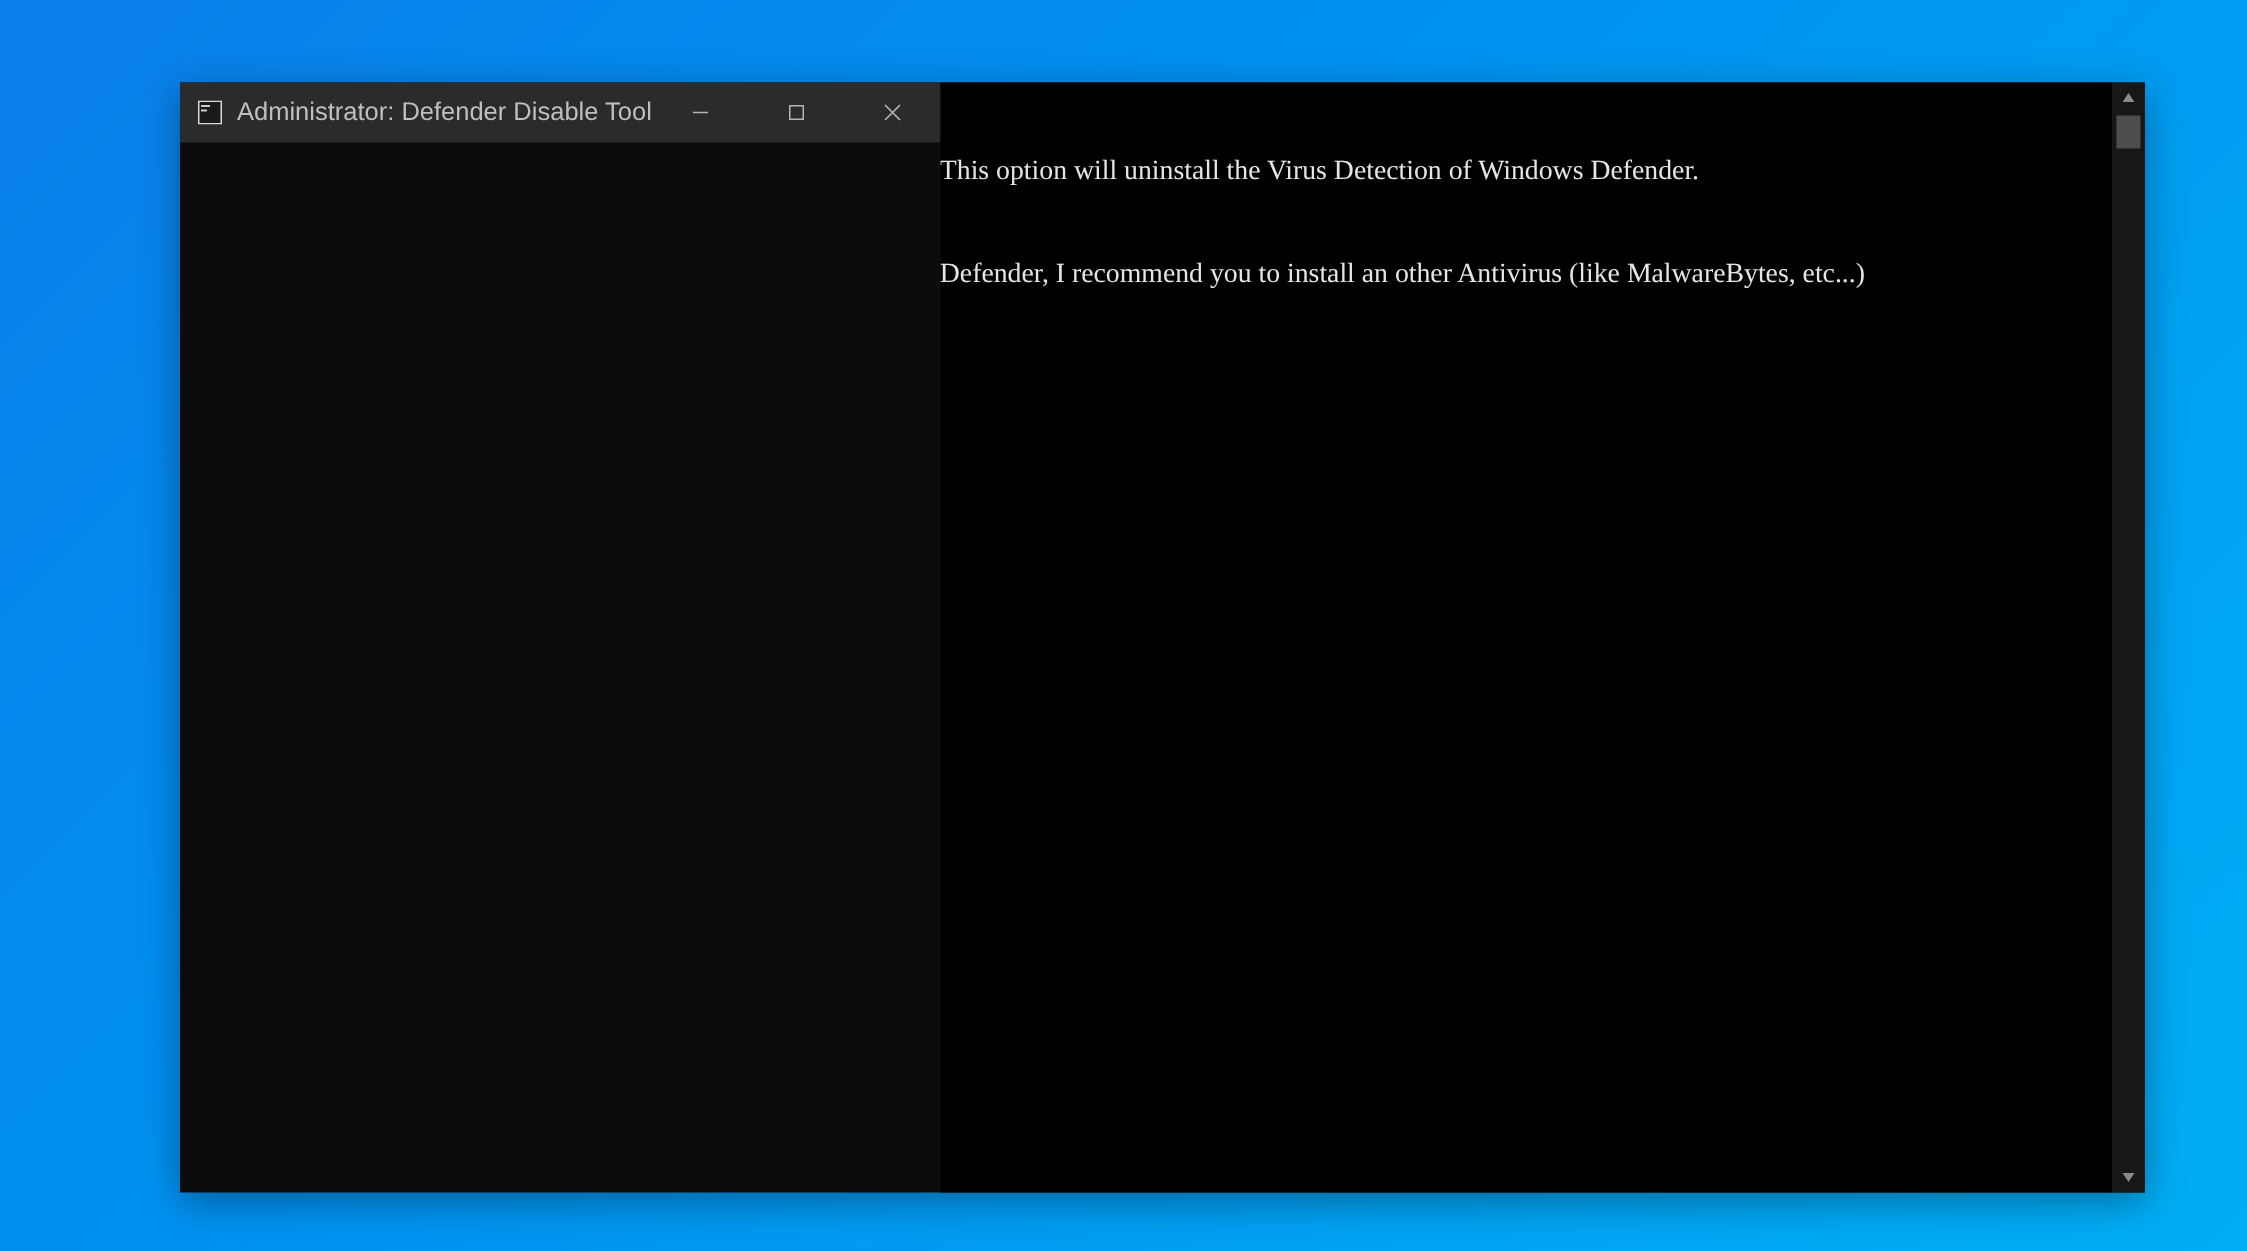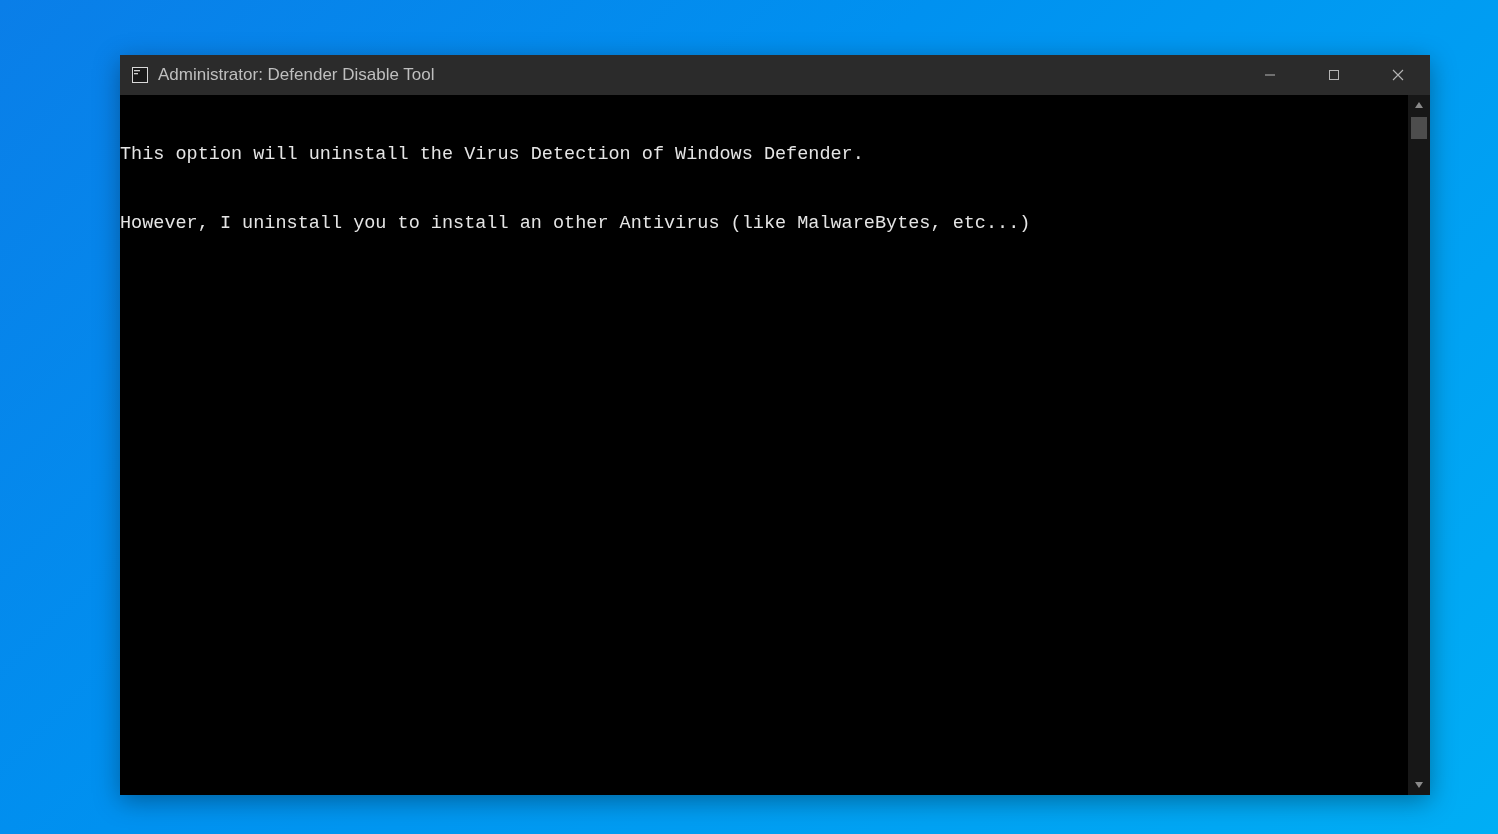--- a/index.html
+++ b/index.html
@@ -12,21 +12,21 @@
     position: relative;
   }
   .window {
     position: absolute;
     left: 120px;
     top: 55px;
     width: 1310px;
     height: 740px;
     background: #0c0c0c;
     display: flex;
-    flex-direction: column;
+    flex-direction: row;
     box-shadow: 0 6px 24px rgba(0,0,0,0.35);
   }
   .titlebar {
     height: 40px;
     background: #2b2b2b;
     display: flex;
     align-items: center;
     color: #bfbfbf;
     font-size: 17px;
     user-select: none;
@@ -52,21 +52,21 @@
   .win-btn svg { display: block; }
   .client {
     flex: 1 1 auto;
     display: flex;
     min-height: 0;
   }
   .console {
     flex: 1 1 auto;
     background: #000;
     padding: 2px 0 0 0;
-    font-family: Liberation Mono, monospace;
+    font-family: Liberation Serif, serif;
     font-size: 18.5px;
     line-height: 23px;
     color: #e5e5e5;
     white-space: pre;
     overflow: hidden;
   }
   .console .line { padding: 0 0 0 0; }
   .scrollbar {
     width: 22px;
     background: #171717;
@@ -126,21 +126,21 @@
         <svg width="12" height="12" viewBox="0 0 12 12" aria-hidden="true">
             <path d="M1 1 L11 11 M11 1 L1 11" stroke="currentColor" stroke-width="1.1"></path>
           </svg>
       </div>
     </div>
   </div>
 
   <div class="client">
     <div class="console">
       <div class="line">This option will uninstall the Virus Detection of Windows Defender.</div>
-      <div class="line">However, I uninstall you to install an other Antivirus (like MalwareBytes, etc...)</div>
+      <div class="line">Defender, I recommend you to install an other Antivirus (like MalwareBytes, etc...)</div>
     </div>
     <div class="scrollbar">
       <div class="scroll-arrow">
         <svg width="10" height="10" viewBox="0 0 10 10">
             <path d="M5 2 L9 8 L1 8 Z" fill="currentColor"></path>
           </svg>
       </div>
       <div class="scroll-track">
         <div class="scroll-thumb"></div>
       </div>

